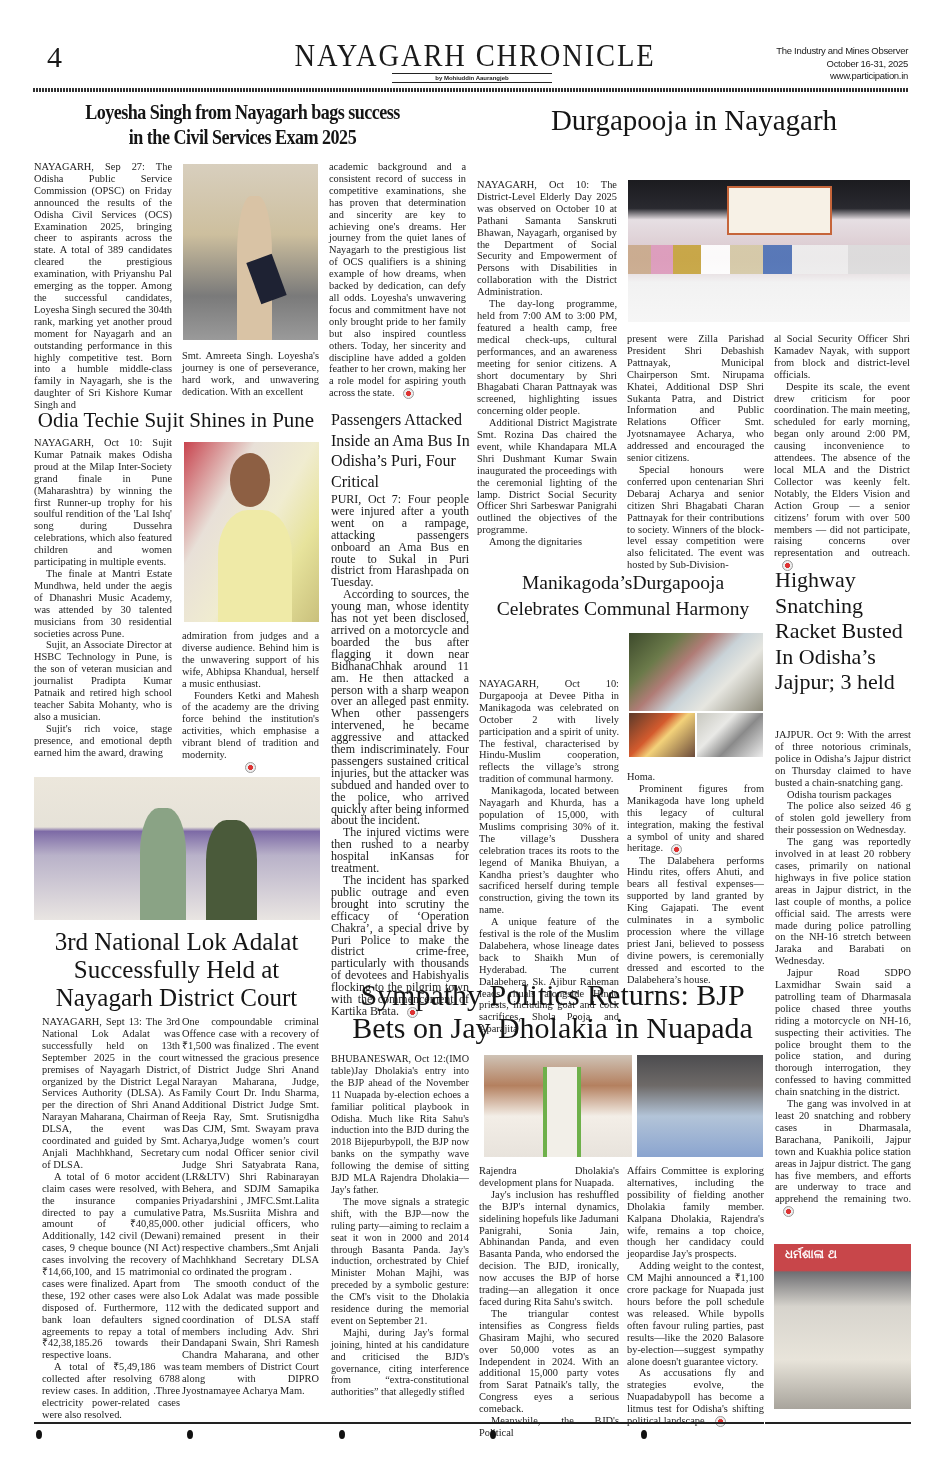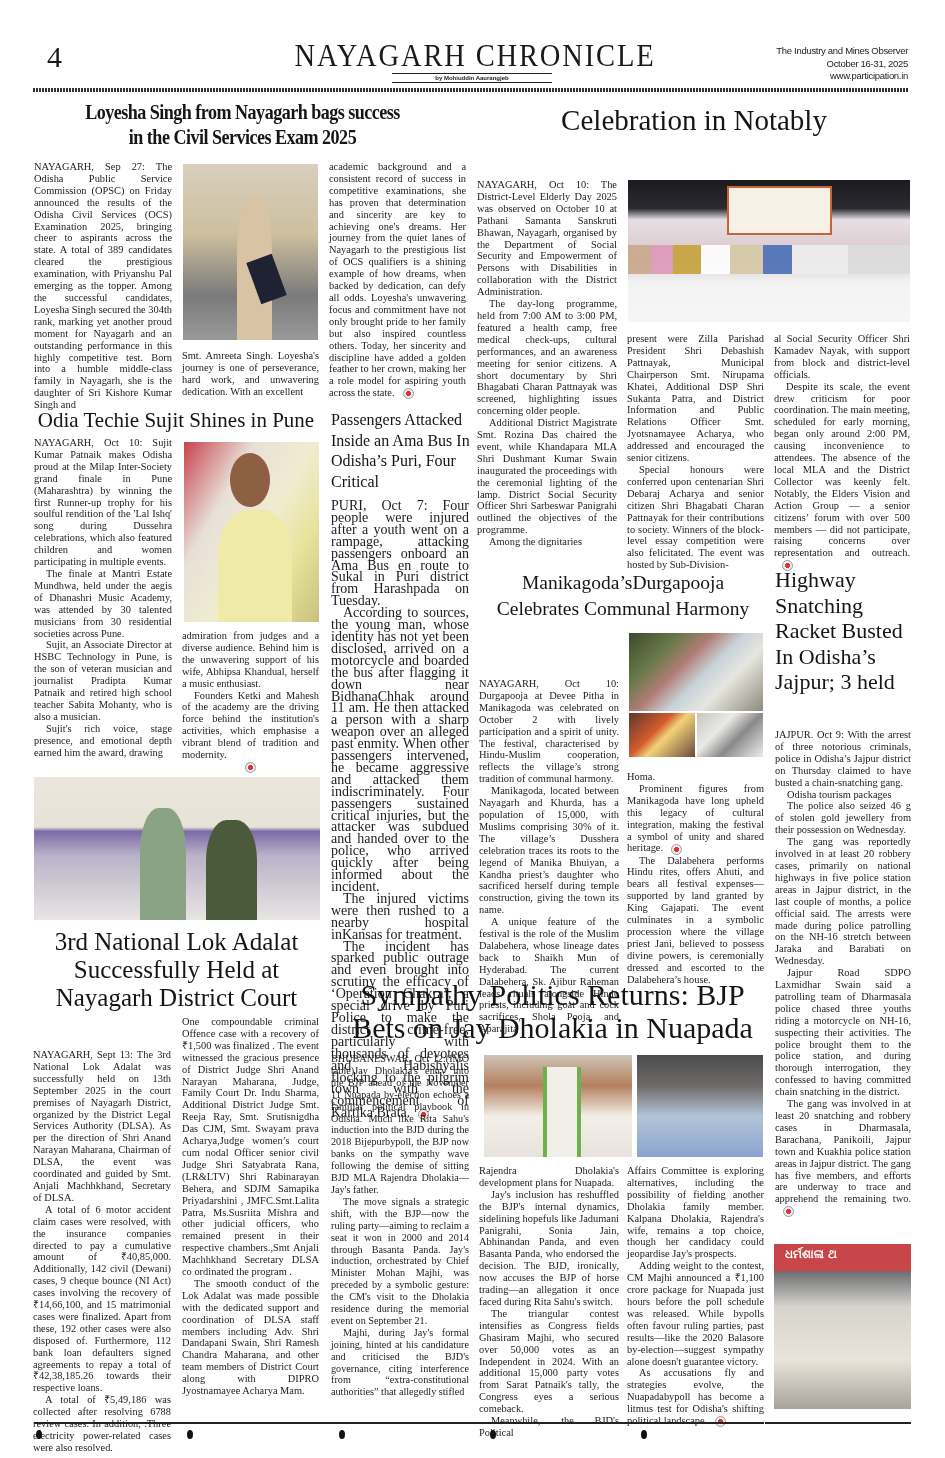--- a/index.html
+++ b/index.html
@@ -64,21 +64,21 @@
 </div>
 <div class="abs photo ph-loyesha" style="left:183px; top:164px; width:135px; height:176px;"></div>
 <div class="abs txt" style="left:182px; top:350px; width:137px;">
   <p class="first">Smt. Amreeta Singh. Loyesha's journey is one of perseverance, hard work, and unwavering dedication. With an excellent</p>
 </div>
 <div class="abs txt" style="left:329px; top:161px; width:137px;">
   <p class="first"><span>academic background and a consistent record of success in competitive examinations, she has proven that determination and sincerity are key to achieving one's dreams. Her journey from the quiet lanes of Nayagarh to the prestigious list of OCS qualifiers is a shining example of how dreams, when backed by dedication, can defy all odds. Loyesha's unwavering focus and commitment have not only brought pride to her family but also inspired countless others. Today, her sincerity and discipline have added a golden feather to her crown, making her a role model for aspiring youth across the state.</span><span class="end-mark"></span></p>
 </div>
 
 <div class="abs hd" style="left:480px; top:104px; width:428px; font-size:29px; line-height:33px;">
-  <div>Celebration in Notably</div>
+  <div>Durgapooja in Nayagarh</div>
 </div>
 <div class="abs txt" style="left:477px; top:179px; width:140px;">
   <p class="first">NAYAGARH, Oct 10: The District-Level Elderly Day 2025 was observed on October 10 at Pathani Samanta Sanskruti Bhawan, Nayagarh, organised by the Department of Social Security and Empowerment of Persons with Disabilities in collaboration with the District Administration.</p>
   <p>The day-long programme, held from 7:00 AM to 3:00 PM, featured a health camp, free medical check-ups, cultural performances, and an awareness meeting for senior citizens. A short documentary by Shri Bhagabati Charan Pattnayak was screened, highlighting issues concerning older people.</p>
   <p>Additional District Magistrate Smt. Rozina Das chaired the event, while Khandapara MLA Shri Dushmant Kumar Swain inaugurated the proceedings with the ceremonial lighting of the lamp. District Social Security Officer Shri Sarbeswar Panigrahi outlined the objectives of the programme.</p>
   <p>Among the dignitaries</p>
 </div>
 <div class="abs photo ph-elders" style="left:628px; top:180px; width:282px; height:142px;"></div>
 <div class="abs txt" style="left:627px; top:333px; width:137px;">
   <p class="first">present were Zilla Parishad President Shri Debashish Pattnayak, Municipal Chairperson Smt. Nirupama Khatei, Additional DSP Shri Sukanta Patra, and District Information and Public Relations Officer Smt. Jyotsnamayee Acharya, who addressed and encouraged the senior citizens.</p>
@@ -97,21 +97,21 @@
   <p>Sujit's rich voice, stage presence, and emotional depth earned him the award, drawing</p>
 </div>
 <div class="abs photo ph-sujit" style="left:184px; top:442px; width:135px; height:180px;"></div>
 <div class="abs txt" style="left:182px; top:630px; width:137px;">
   <p class="first">admiration from judges and a diverse audience. Behind him is the unwavering support of his wife, Abhipsa Khandual, herself a music enthusiast.</p>
   <p><span>Founders Ketki and Mahesh of the academy are the driving force behind the institution's activities, which emphasise a vibrant blend of tradition and modernity.</span></p>
   <div style="text-align:center;"><span class="end-mark" style="margin-left:0;"></span></div>
 </div>
 
 <div class="abs hd" style="left:331px; top:410px; width:140px; font-size:16px; line-height:20.5px; text-align:left;">Passengers Attacked Inside an Ama Bus In Odisha’s Puri, Four Critical</div>
-<div class="abs txt" style="left:331px; top:494px; width:138px; font-size:14px;margin-top:6px;">
+<div class="abs txt" style="left:331px; top:494px; width:138px; font-size:12px;">
   <p class="first">PURI, Oct 7: Four people were injured after a youth went on a rampage, attacking passengers onboard an Ama Bus en route to Sukal in Puri district from Harashpada on Tuesday.</p>
   <p>According to sources, the young man, whose identity has not yet been disclosed, arrived on a motorcycle and boarded the bus after flagging it down near BidhanaChhak around 11 am. He then attacked a person with a sharp weapon over an alleged past enmity. When other passengers intervened, he became aggressive and attacked them indiscriminately. Four passengers sustained critical injuries, but the attacker was subdued and handed over to the police, who arrived quickly after being informed about the incident.</p>
   <p>The injured victims were then rushed to a nearby hospital inKansas for treatment.</p>
   <p><span>The incident has sparked public outrage and even brought into scrutiny the efficacy of ‘Operation Chakra’, a special drive by Puri Police to make the district crime-free, particularly with thousands of devotees and Habishyalis flocking to the pilgrim town with the commencement of Kartika Brata.</span><span class="end-mark"></span></p>
 </div>
 
 <div class="abs photo ph-lokadalat" style="left:34px; top:777px; width:286px; height:143px;"></div>
 
 <div class="abs hd" style="left:478px; top:570px; width:290px; font-size:19.5px; line-height:26px;">
   <div>Manikagoda’sDurgapooja</div>
@@ -137,21 +137,21 @@
   <p>Odisha tourism packages</p>
   <p>The police also seized 46 g of stolen gold jewellery from their possession on Wednesday.</p>
   <p>The gang was reportedly involved in at least 20 robbery cases, primarily on national highways in five police station areas in Jajpur district, in the last couple of months, a police official said. The arrests were made during police patrolling on the NH-16 stretch between Jaraka and Barabati on Wednesday.</p>
   <p>Jajpur Road SDPO Laxmidhar Swain said a patrolling team of Dharmasala police chased three youths riding a motorcycle on NH-16, suspecting their activities. The police brought them to the police station, and during thorough interrogation, they confessed to having committed chain snatching in the district.</p>
   <p><span>The gang was involved in at least 20 snatching and robbery cases in Dharmasala, Barachana, Panikoili, Jajpur town and Kuakhia police station areas in Jajpur district. The gang has five members, and efforts are underway to trace and apprehend the remaining two.</span><span class="end-mark"></span></p>
 </div>
 <div class="abs photo ph-police" style="left:774px; top:1244px; width:137px; height:165px;"></div>
 <div class="abs rule" style="left:765px; top:1422px; width:146px; height:2px;"></div>
 
 <div class="abs hd" style="left:34px; top:928px; width:285px; font-size:25px; line-height:28px;">3rd National Lok Adalat Successfully Held at Nayagarh District Court</div>
-<div class="abs txt" style="left:33px; top:1016px; width:138px;margin-top:33px;">
+<div class="abs txt" style="left:42px; top:1016px; width:138px;">
   <p class="first">NAYAGARH, Sept 13: The 3rd National Lok Adalat was successfully held on 13th September 2025 in the court premises of Nayagarh District, organized by the District Legal Services Authority (DLSA). As per the direction of Shri Anand Narayan Maharana, Chairman of DLSA, the event was coordinated and guided by Smt. Anjali Machhkhand, Secretary of DLSA.</p>
   <p>A total of 6 motor accident claim cases were resolved, with the insurance companies directed to pay a cumulative amount of ₹40,85,000. Additionally, 142 civil (Dewani) cases, 9 cheque bounce (NI Act) cases involving the recovery of ₹14,66,100, and 15 matrimonial cases were finalized. Apart from these, 192 other cases were also disposed of. Furthermore, 112 bank loan defaulters signed agreements to repay a total of ₹42,38,185.26 towards their respective loans.</p>
   <p>A total of ₹5,49,186 was collected after resolving 6788 review cases. In addition, .Three electricity power-related cases were also resolved.</p>
 </div>
 <div class="abs txt" style="left:182px; top:1016px; width:137px;">
   <p class="first">One compoundable criminal Offence case  with a recovery of ₹1,500 was finalized . The event witnessed the gracious presence of District Judge Shri Anand Narayan Maharana, Judge, Family Court Dr. Indu Sharma, Additional District Judge Smt. Reeja  Ray, Smt. Srutisnigdha Das CJM, Smt. Swayam prava Acharya,Judge women’s court cum nodal Officer senior civil Judge Shri Satyabrata Rana,  (LR&amp;LTV) Shri Rabinarayan Behera, and SDJM Samapika Priyadarshini , JMFC.Smt.Lalita Patra, Ms.Susriita Mishra and other judicial officers, who remained present in their respective chambers.,Smt Anjali Machhkhand Secretary DLSA  co ordinated the program .</p>
   <p>The smooth conduct of the Lok Adalat was made possible with the dedicated support and coordination of DLSA staff members including Adv. Shri Dandapani Swain, Shri Ramesh Chandra Maharana, and other team members of District Court  along with DIPRO Jyostnamayee Acharya Mam.</p>
 </div>
 
 <div class="abs hd" style="left:335px; top:978px; width:435px; font-size:30px; line-height:33px;">

